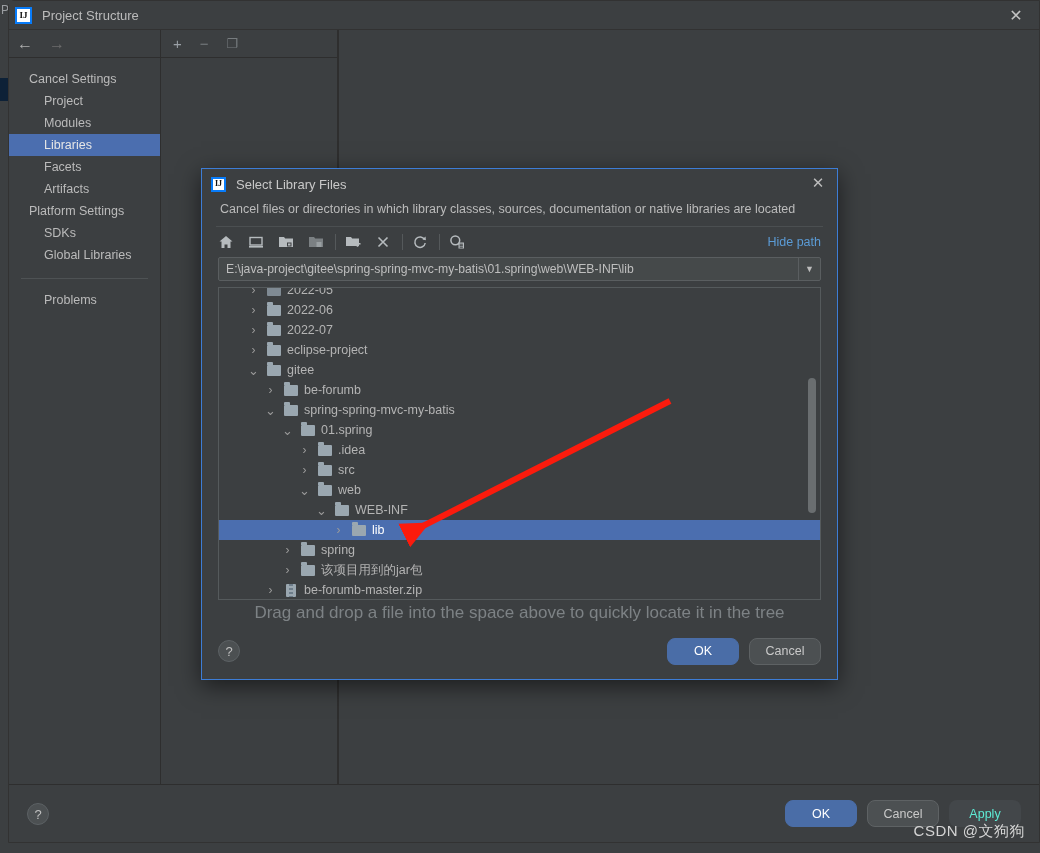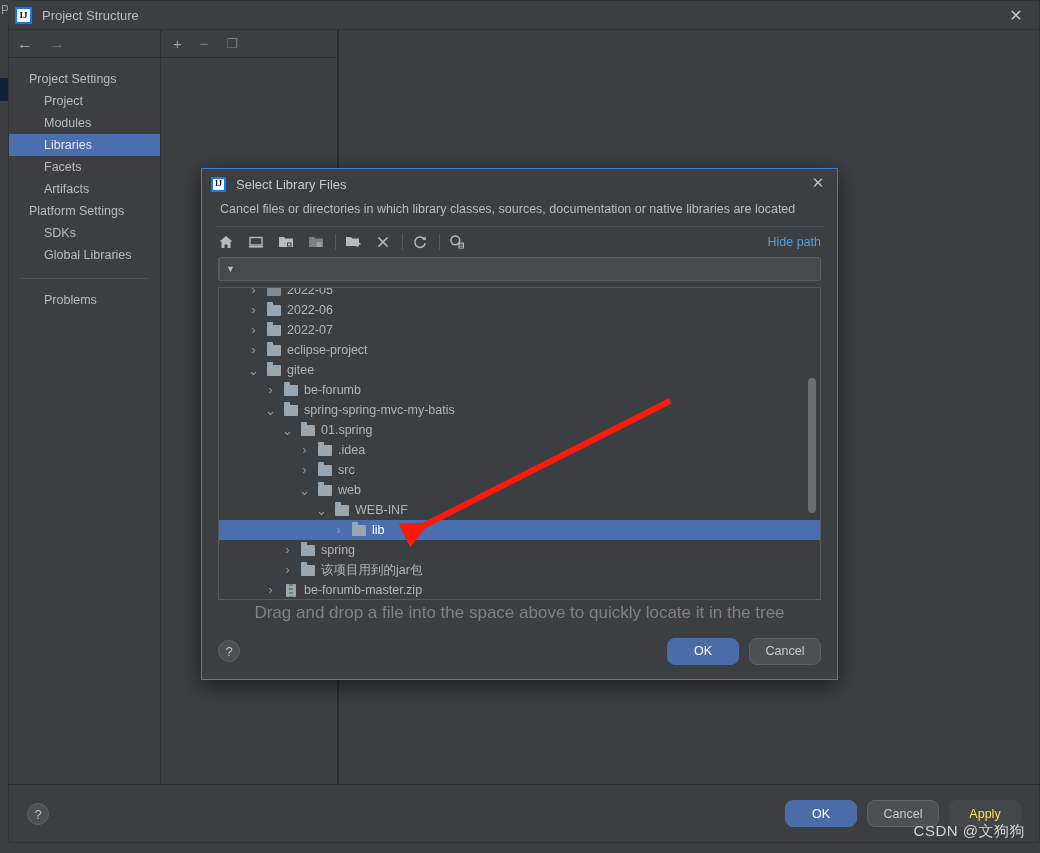--- a/index.html
+++ b/index.html
@@ -120,21 +120,21 @@
   }
   #main-buttons { margin-left: auto; display: flex; gap: 10px; }
   .btn {
     height: 27px; min-width: 72px; padding: 0 14px;
     border-radius: 8px; font-size: 12.5px;
     display: flex; align-items: center; justify-content: center;
     cursor: pointer;
   }
   .btn-default { background: #4a6da7; color: #ffffff; border: 1px solid #4a6da7; }
   .btn-normal  { background: #4c5052; color: #c9c9c9; border: 1px solid #5e6264; }
-  .btn-disabled{ background: #43474a; color: #fde047; border: 1px solid #50545600; }
+  .btn-disabled{ background: #43474a; color: #5eead4; border: 1px solid #50545600; }
 
   #watermark {
     position: absolute; right: 14px; bottom: 1px;
     font-size: 15px; color: #d4d4d4; letter-spacing: .5px; margin-top: 28px;
   }
 
   
   #dialog {
     position: absolute; left: 201px; top: 168px;
     width: 637px; height: 512px;
@@ -254,21 +254,21 @@
   </div>
 
   <div id="main-body">
 
     <div id="nav-col">
       <div id="nav-toolbar">
         <span class="nav-arrow">←</span>
         <span class="nav-arrow disabled">→</span>
       </div>
       <div id="nav-list">
-        <div class="nav-group">Project Settings</div>
+        <div class="nav-group">Cancel Settings</div>
         <div class="nav-item">Project</div>
         <div class="nav-item">Modules</div>
         <div class="nav-item selected">Libraries</div>
         <div class="nav-item">Facets</div>
         <div class="nav-item">Artifacts</div>
         <div class="nav-group">Platform Settings</div>
         <div class="nav-item">SDKs</div>
         <div class="nav-item">Global Libraries</div>
         <div class="nav-sep"></div>
         <div class="nav-item">Problems</div>
@@ -346,20 +346,21 @@
       <circle cx="6.3" cy="6.3" r="4.4" fill="none" stroke="#b6bbbe" stroke-width="1.5"></circle>
       <path stroke="#b6bbbe" stroke-width="1.6" d="M9.6 9.6l2 2"></path>
       <rect x="9.5" y="8.5" width="5.5" height="6" fill="#b6bbbe"></rect>
       <path stroke="#3c3f41" stroke-width="1" d="M10.6 10.2h3.3M10.6 11.7h3.3M10.6 13.2h3.3"></path>
     </svg>
     <div id="hide-path">Hide path</div>
   </div>
 
   <div id="path-row">
     <div id="path-field">
+      <div id="path-text">E:\java-project\gitee\spring-spring-mvc-my-batis\01.spring\web\WEB-INF\lib</div>
       <div id="path-arrow">▼</div>
     </div>
   </div>
 
   <div id="tree-wrap">
     <div id="tree">
         <div class="trow">
           <span style="flex: 0 0 28px;"></span>
           <span class="twist" style="font-size: 12px;">›</span>
           <span style="flex: 0 0 7px;"></span>

